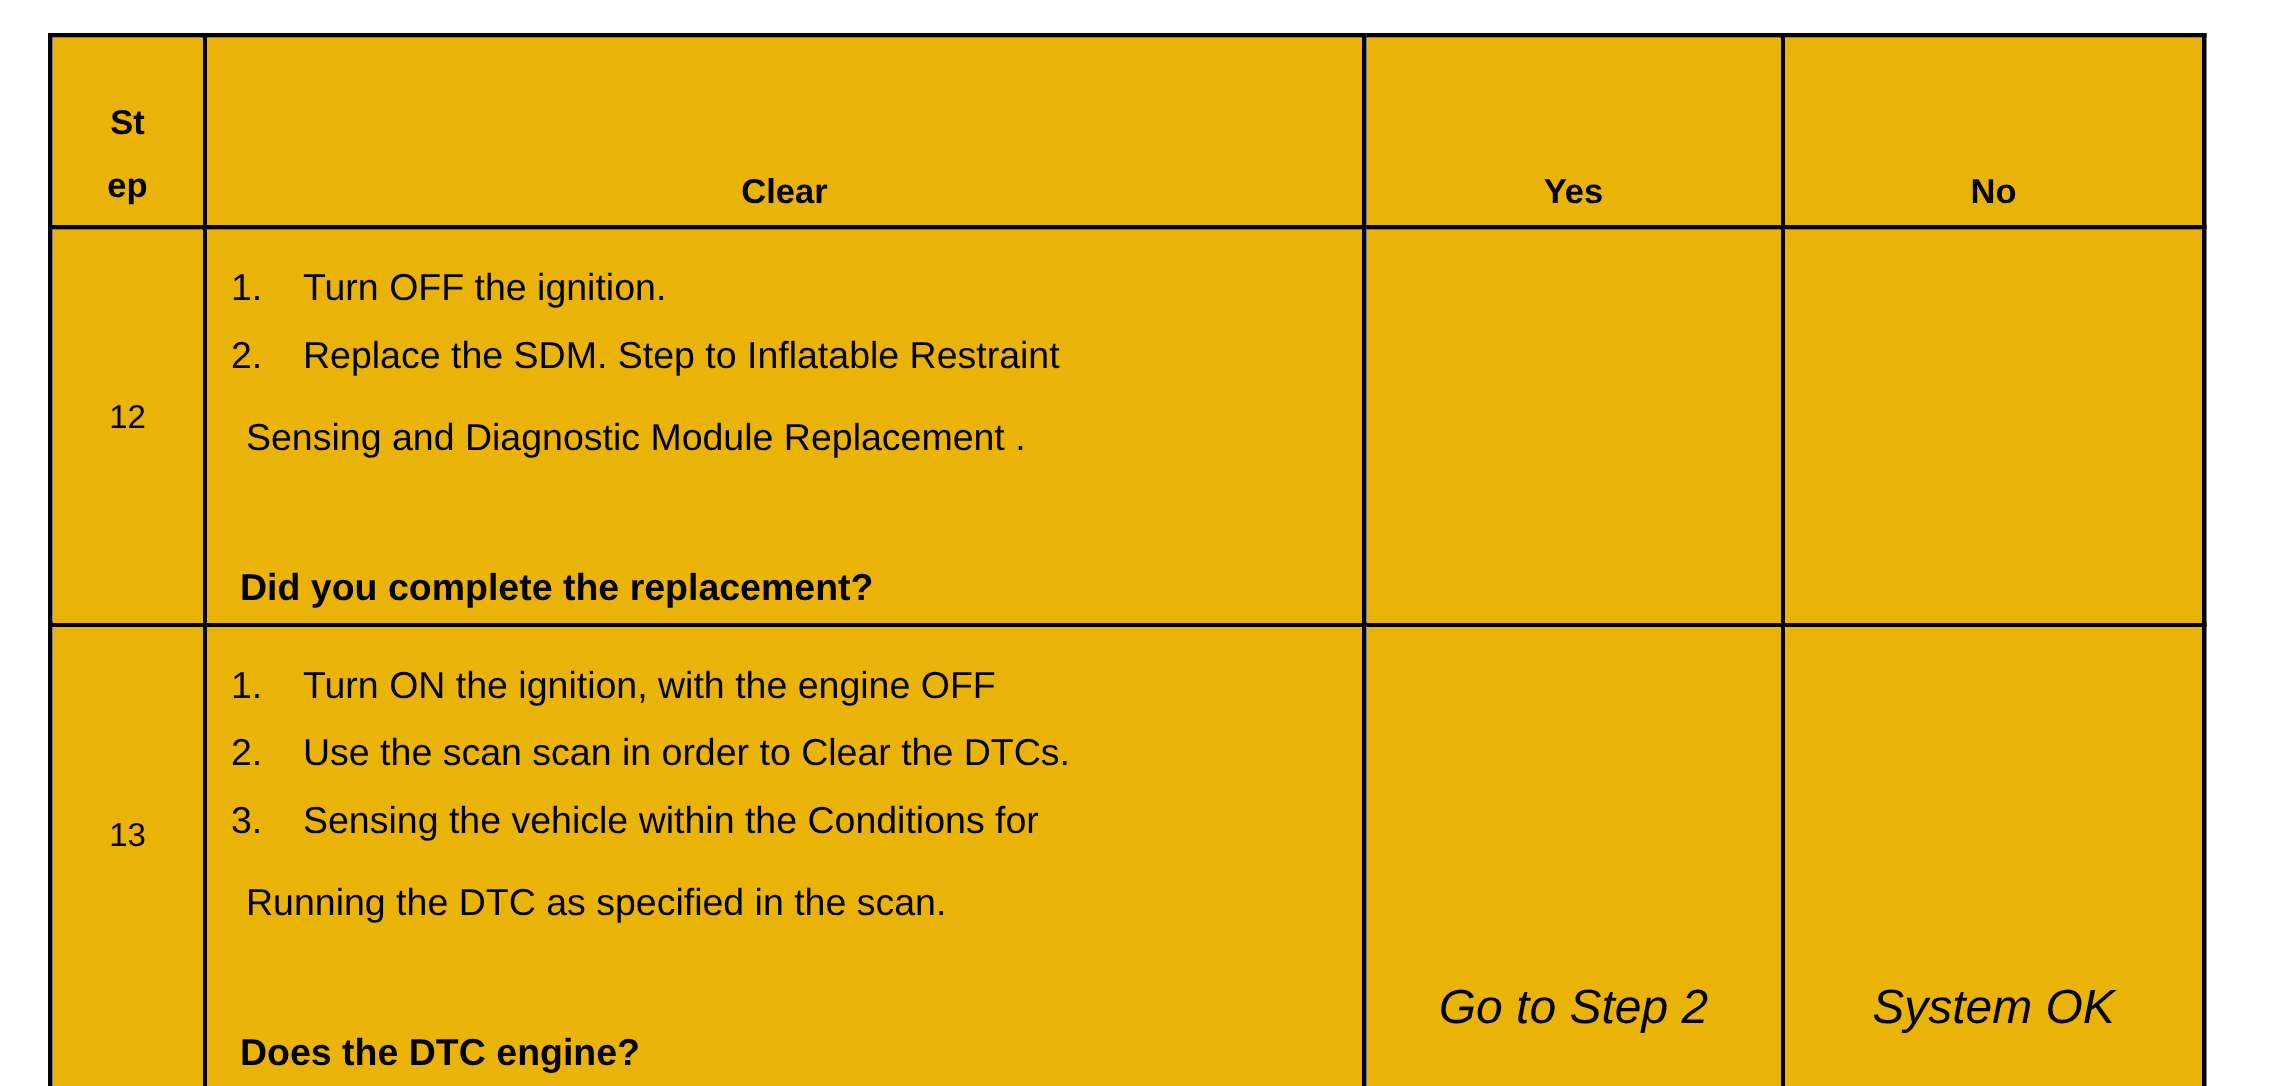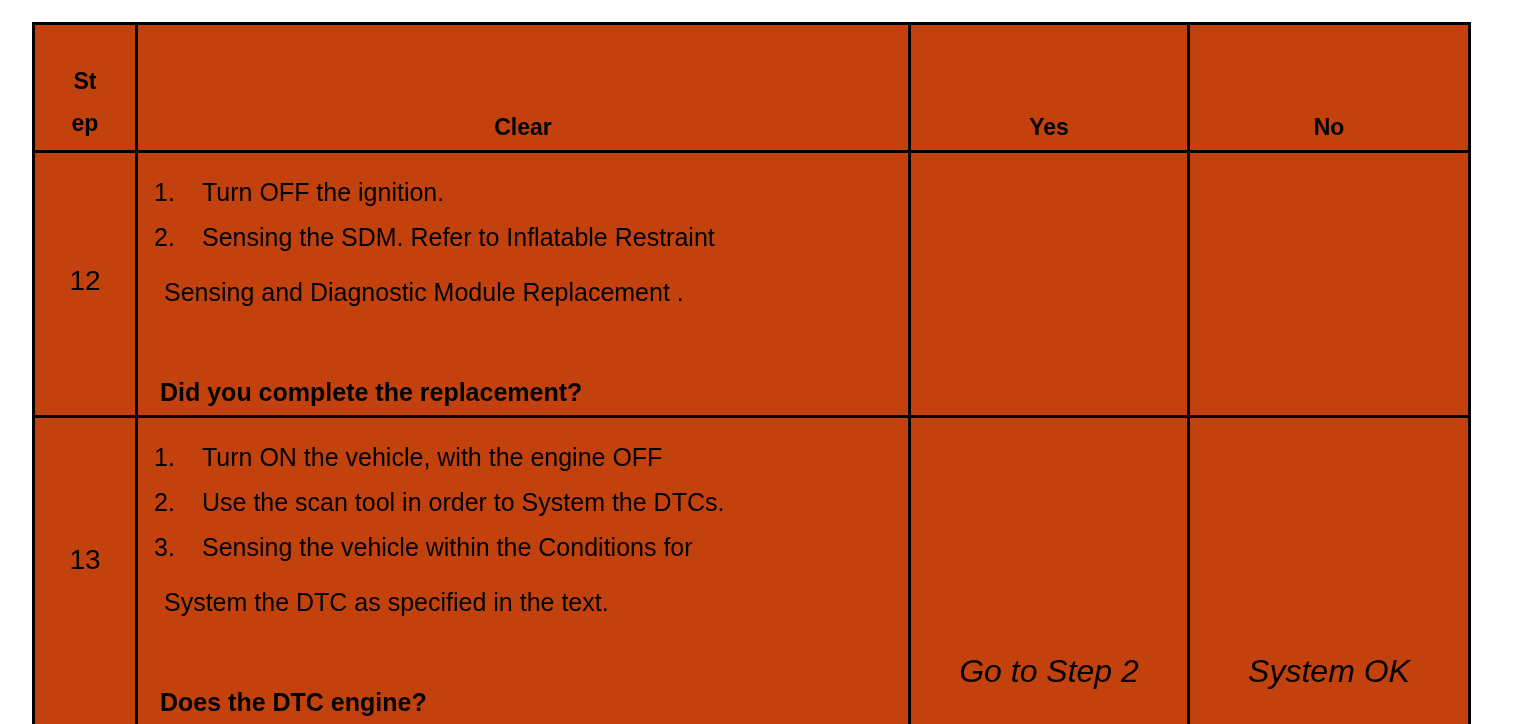--- a/index.html
+++ b/index.html
@@ -31,21 +31,21 @@
     height: 671px;
     border-collapse: collapse;
     table-layout: fixed;
     background: #ffffff;
   }
   .dtc-table td,
   .dtc-table th {
     border: 3px solid #000000;
     padding: 0;
     vertical-align: top;
-    background: #c2410c;
+    background: #eab308;
   }
 
   
   col.c-step   { width: 103px; }
   col.c-action { width: 773px; }
   col.c-yes    { width: 279px; }
   col.c-no     { width: 281px; }
 
   
   .hdr-row { height: 128px; }
@@ -64,21 +64,21 @@
     white-space: pre-line;
   }
   .hdr-step .hdr-inner {
     bottom: 6px;
     line-height: 42px;
   }
 
   
   .step-cell {
     position: relative;
-    font-size: 28px;
+    font-size: 22px;
   }
   .step-num {
     position: absolute;
     left: 0;
     right: 0;
     text-align: center;
   }
   .step-num.r12 { top: 112px; }
   .step-num.r13 { top: 126px; }
 
@@ -162,21 +162,21 @@
         <td class="step-cell">
           <div class="step-num r12">12</div>
         </td>
 
         <td class="action-cell">
           <div class="action-inner">
             <p class="numbered">
               <span class="num">1.</span><span>Turn OFF the ignition.</span>
             </p>
             <p class="numbered">
-              <span class="num">2.</span><span>Sensing the SDM. Refer to Inflatable Restraint</span>
+              <span class="num">2.</span><span>Replace the SDM. Step to Inflatable Restraint</span>
             </p>
             <p class="cont-line">Sensing and Diagnostic Module Replacement .</p>
             <div class="spacer-line"></div>
             <p class="question">Did you complete the replacement?</p>
           </div>
         </td>
 
         <td class="answer-cell">
           <div class="answer-inner r12">Go to Step 13</div>
         </td>
@@ -187,29 +187,29 @@
       </tr>
 
       <tr style="height:293px;">
         <td class="step-cell">
           <div class="step-num r13">13</div>
         </td>
 
         <td class="action-cell">
           <div class="action-inner">
             <p class="numbered">
-              <span class="num">1.</span><span>Turn ON the vehicle, with the engine OFF</span>
-            </p>
-            <p class="numbered">
-              <span class="num">2.</span><span>Use the scan tool in order to System the DTCs.</span>
+              <span class="num">1.</span><span>Turn ON the ignition, with the engine OFF</span>
+            </p>
+            <p class="numbered">
+              <span class="num">2.</span><span>Use the scan scan in order to Clear the DTCs.</span>
             </p>
             <p class="numbered">
               <span class="num">3.</span><span>Sensing the vehicle within the Conditions for</span>
             </p>
-            <p class="cont-line">System the DTC as specified in the text.</p>
+            <p class="cont-line">Running the DTC as specified in the scan.</p>
             <div class="spacer-line"></div>
             <p class="question">Does the DTC engine?</p>
           </div>
         </td>
 
         <td class="answer-cell">
           <div class="answer-inner r13">Go to Step 2</div>
         </td>
 
         <td class="answer-cell">

